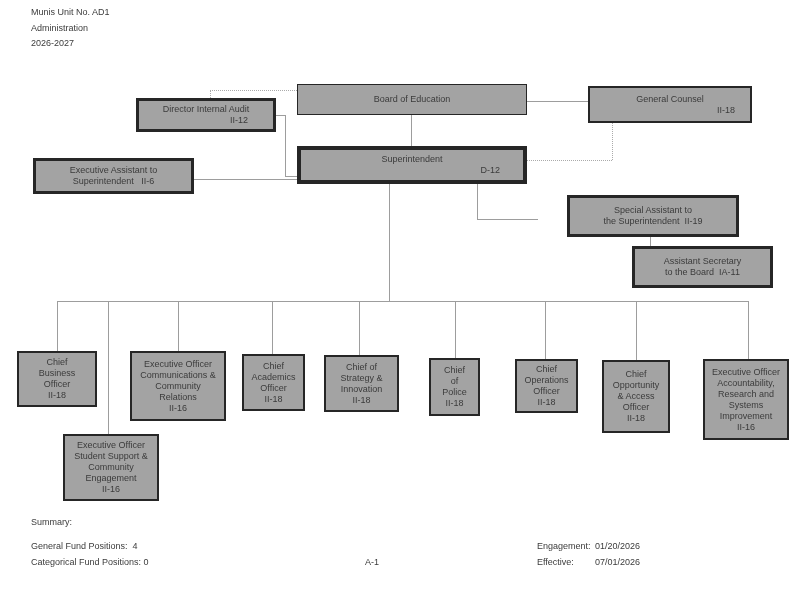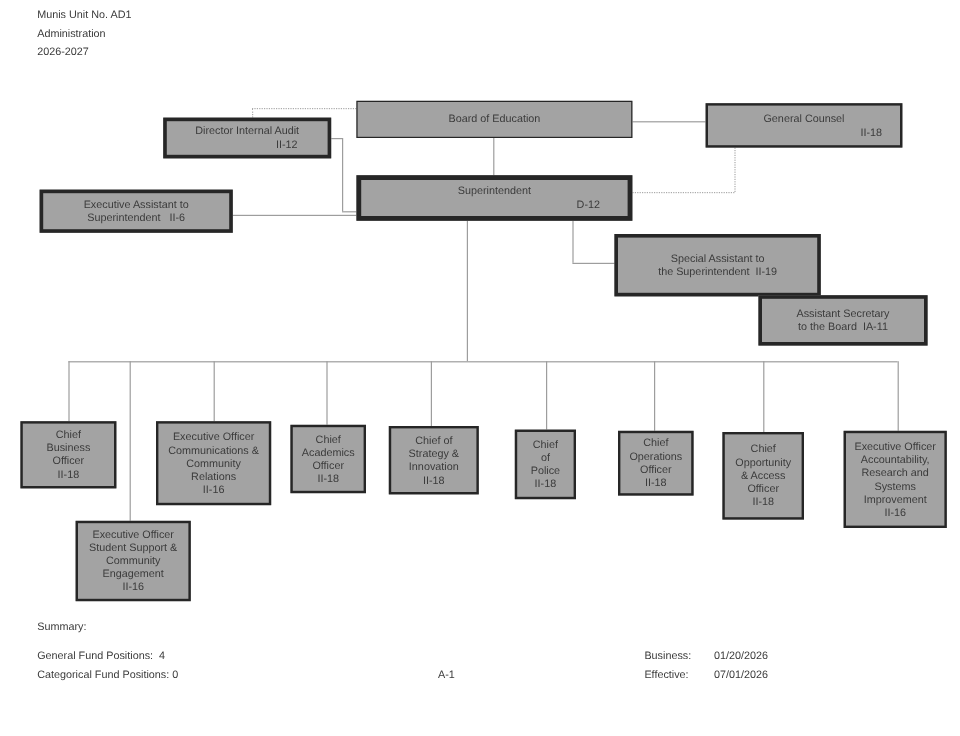--- a/index.html
+++ b/index.html
@@ -110,21 +110,21 @@
   <div class="obox b3" style="left:33px; top:158px; width:161px; height:36px;">
     <div class="line">Executive Assistant to</div>
     <div class="line">Superintendent   II-6</div>
   </div>
 
   <div class="obox b4" style="left:297px; top:146px; width:230px; height:38px;">
     <div class="line">Superintendent</div>
     <div class="line r" style="padding-right:23px;">D-12</div>
   </div>
 
-  <div class="obox b3" style="left:512px; top:195px; width:172px; height:52px;">
+  <div class="obox b3" style="left:567px; top:195px; width:172px; height:42px;">
     <div class="line">Special Assistant to</div>
     <div class="line">the Superintendent  II-19</div>
   </div>
 
   <div class="obox b3" style="left:632px; top:246px; width:141px; height:42px;">
     <div class="line">Assistant Secretary</div>
     <div class="line">to the Board  IA-11</div>
   </div>
 
   <div class="obox b2" style="left:17px; top:351px; width:80px; height:56px;">
@@ -192,18 +192,18 @@
     <div class="line">Student Support &amp;</div>
     <div class="line">Community</div>
     <div class="line">Engagement</div>
     <div class="line">II-16</div>
   </div>
 
   <div class="txt" style="left:31px; top:517px;">Summary:</div>
   <div class="txt" style="left:31px; top:541px;">General Fund Positions:  4</div>
   <div class="txt" style="left:31px; top:557px;">Categorical Fund Positions: 0</div>
   <div class="txt" style="left:365px; top:557px;">A-1</div>
-  <div class="txt" style="left:537px; top:541px;">Business:</div>
+  <div class="txt" style="left:537px; top:541px;">Engagement:</div>
   <div class="txt" style="left:595px; top:541px;">01/20/2026</div>
   <div class="txt" style="left:537px; top:557px;">Effective:</div>
   <div class="txt" style="left:595px; top:557px;">07/01/2026</div>
 
 </div>
 
 </body></html>

